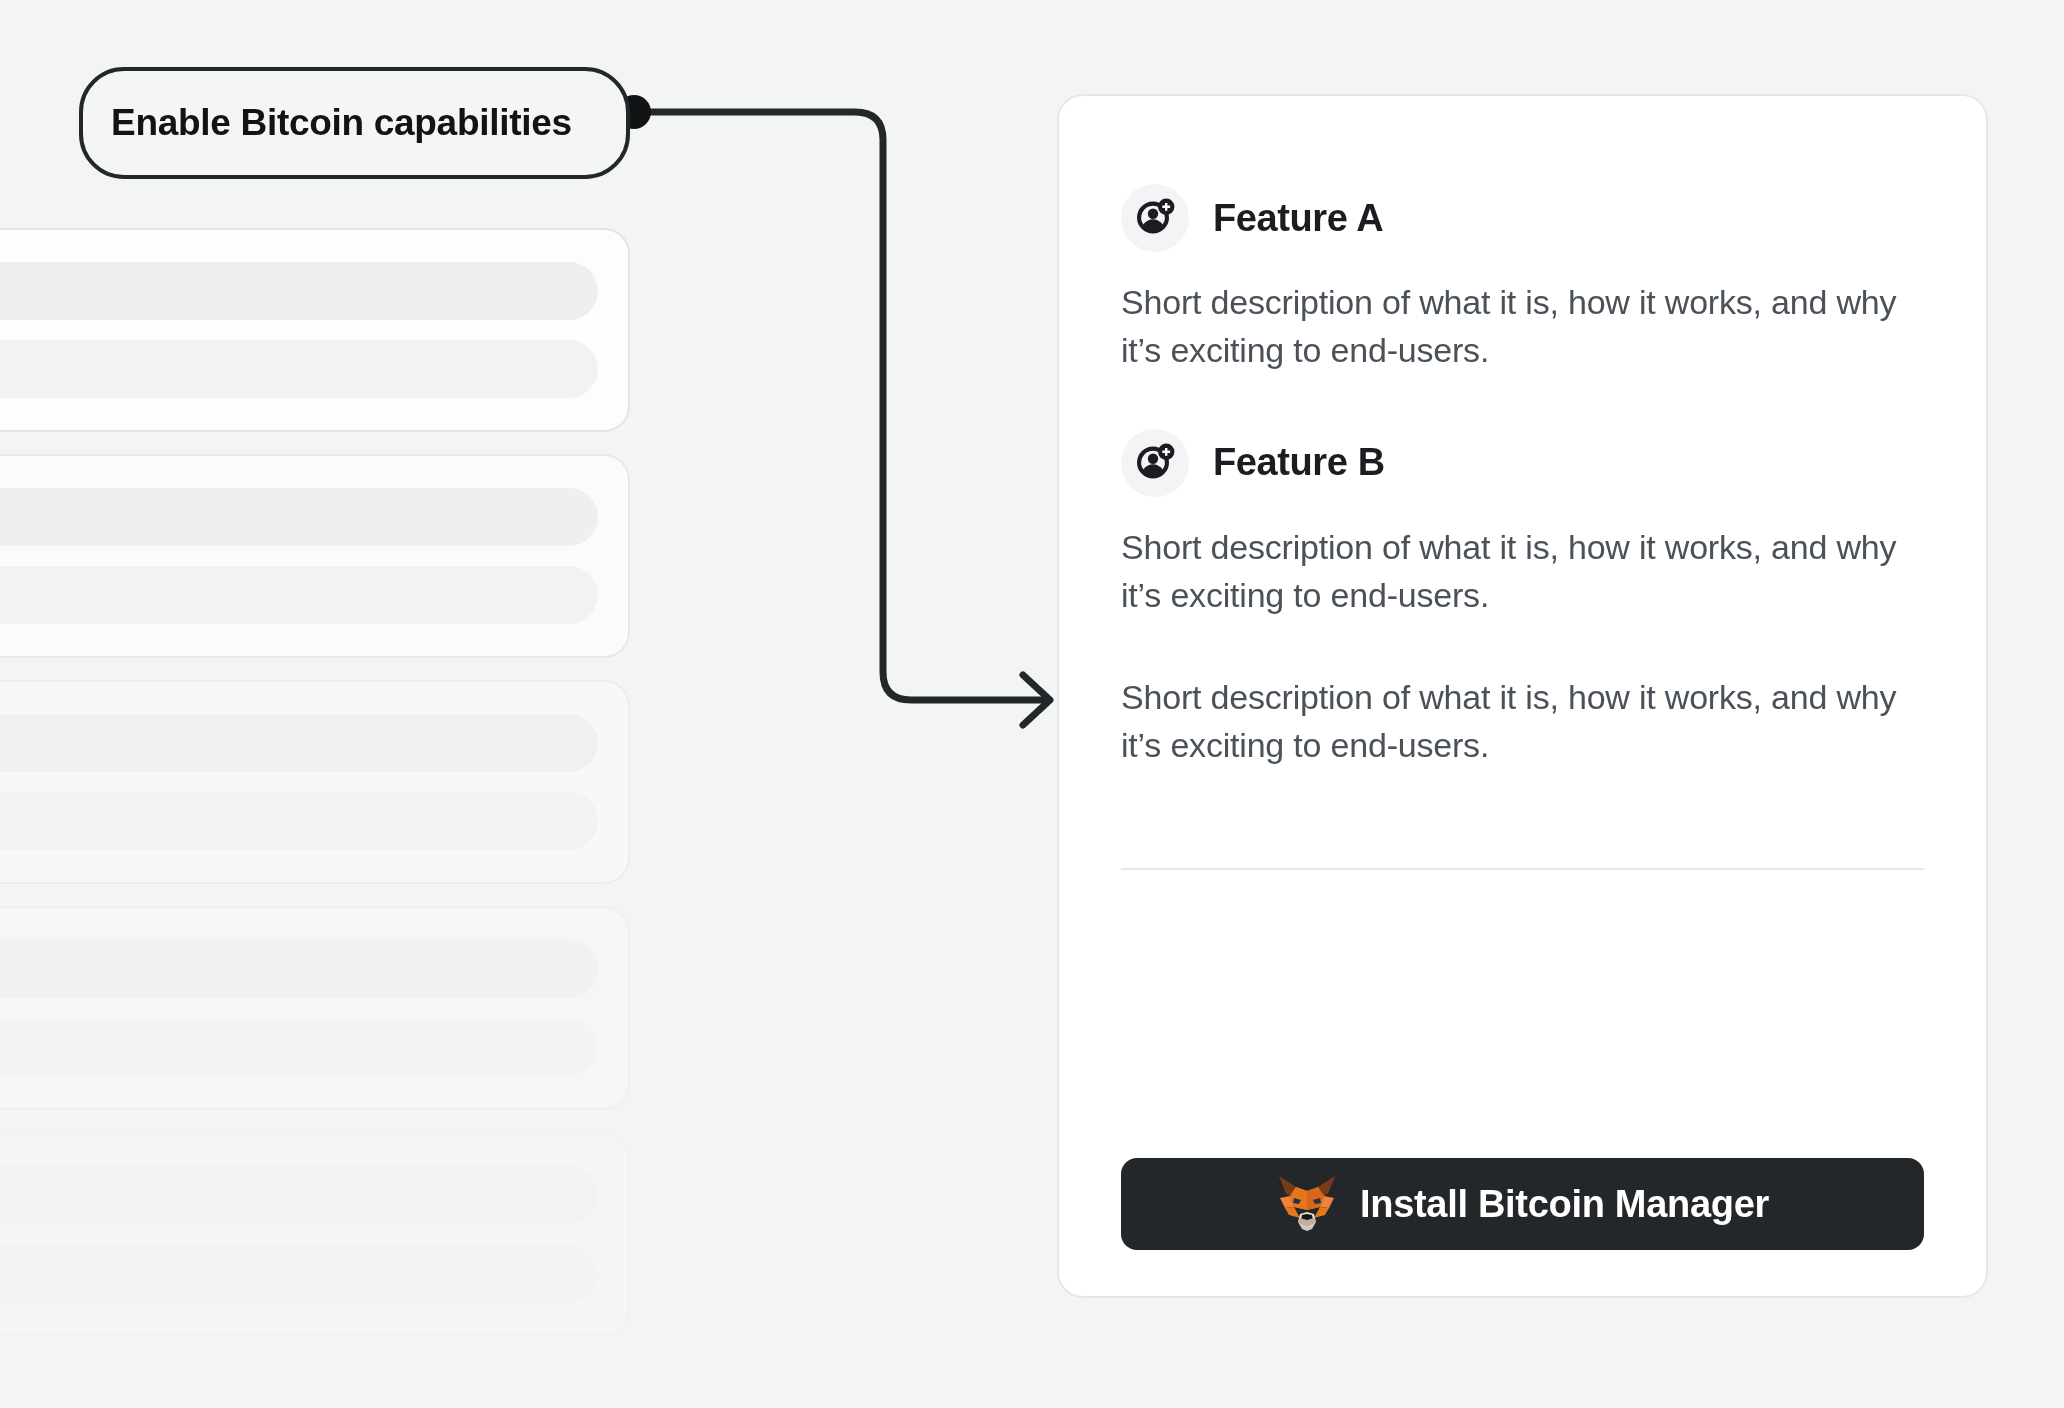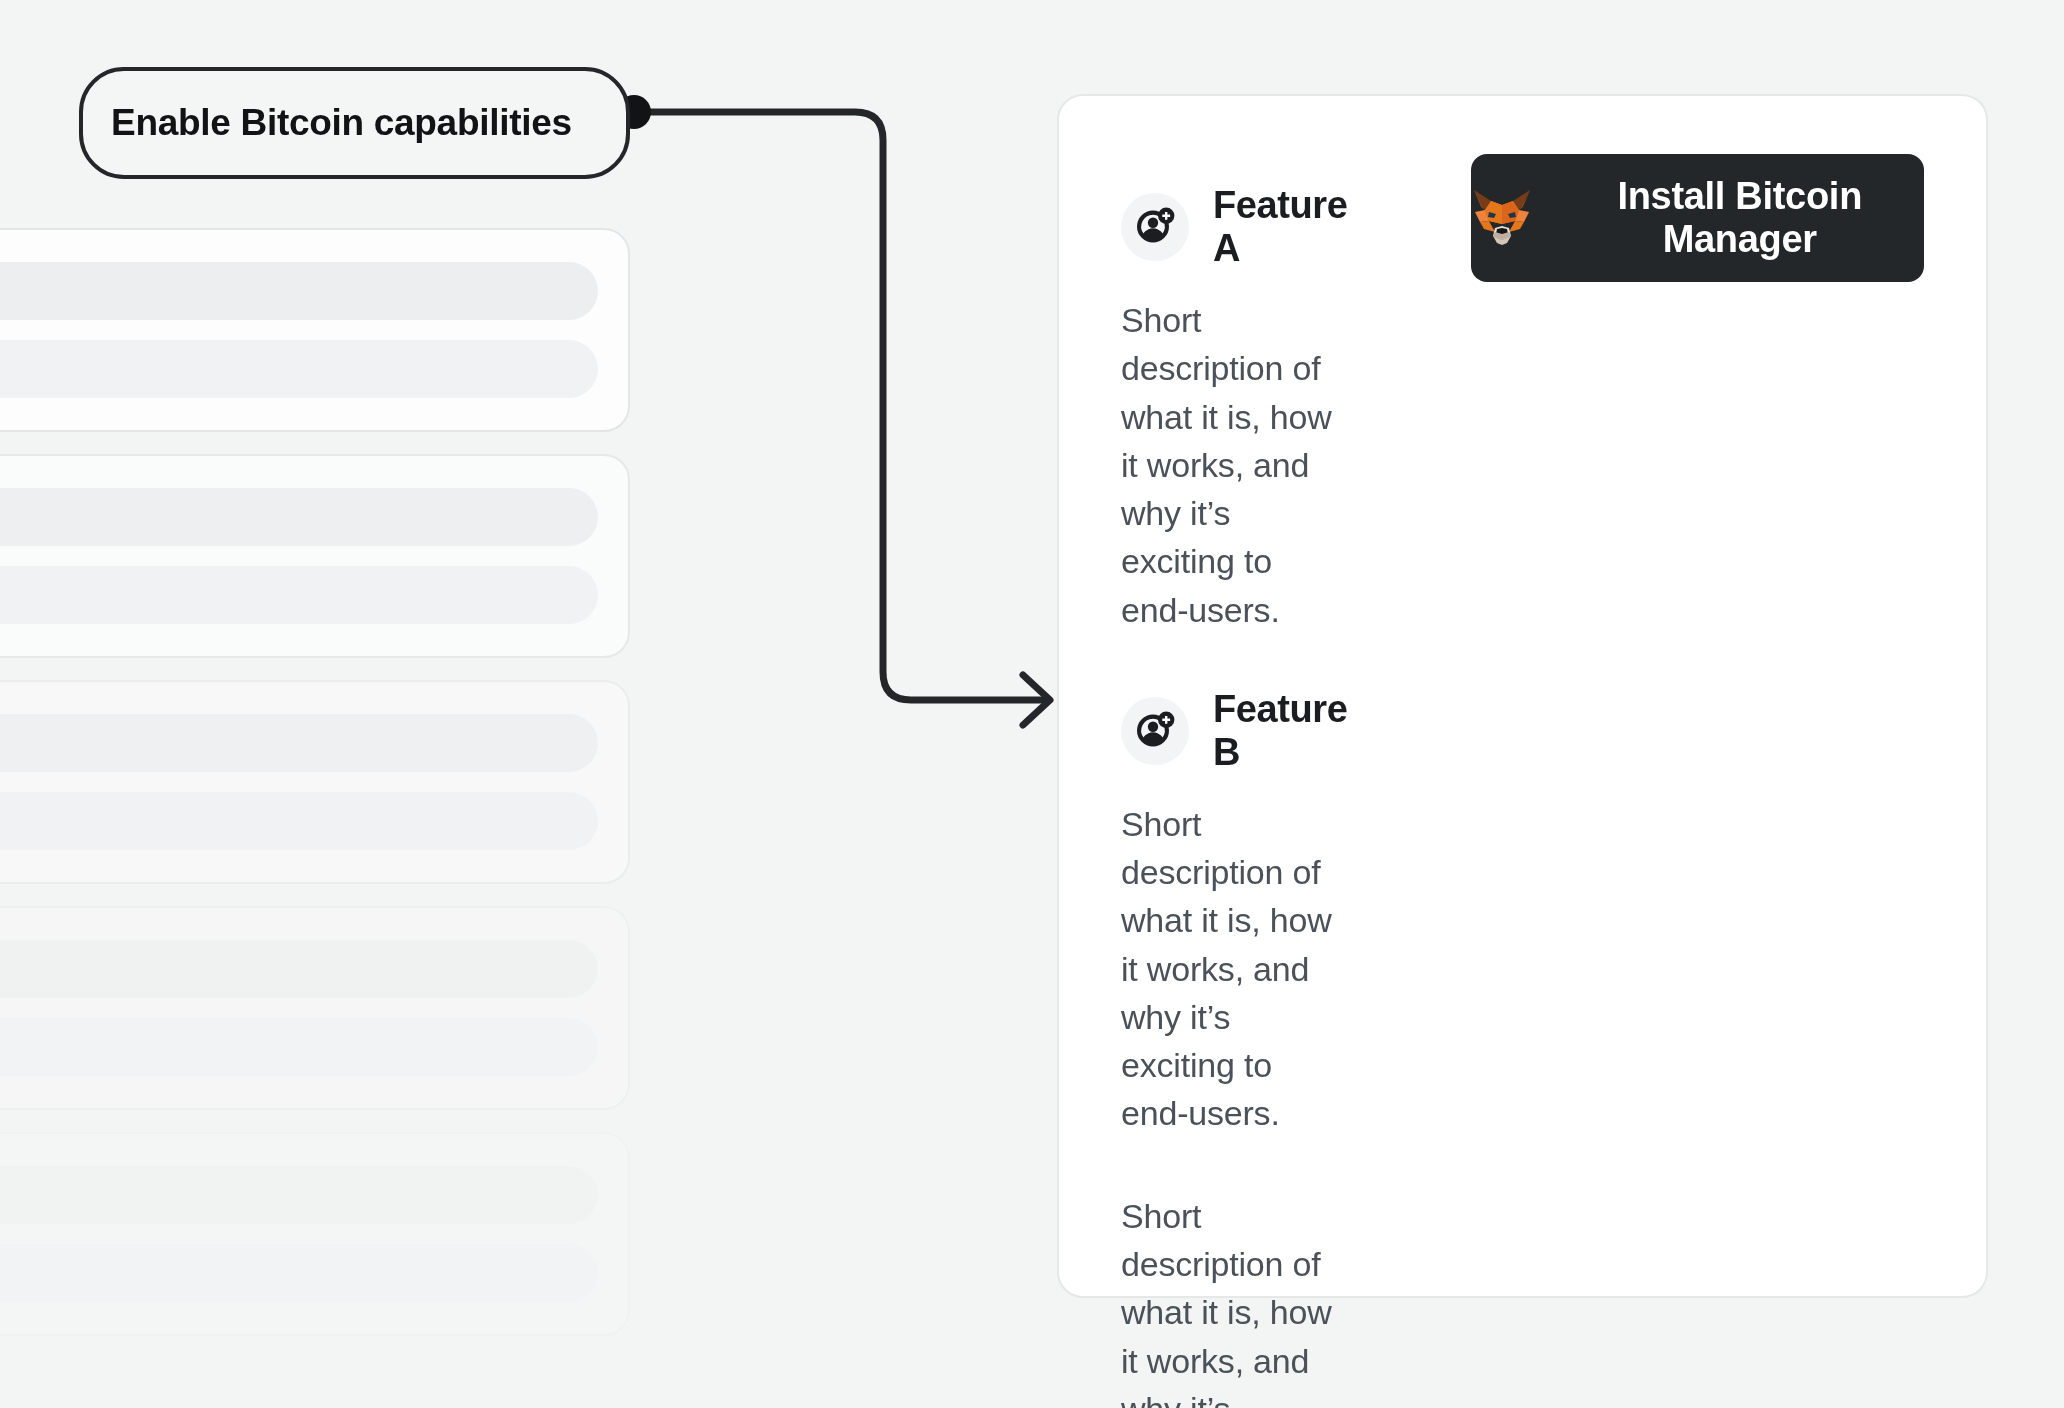--- a/index.html
+++ b/index.html
@@ -85,20 +85,21 @@
   .feature-card {
     position: absolute;
     left: 1057px;
     top: 94px;
     width: 931px;
     height: 1204px;
     background: #ffffff;
     border: 2px solid #e5e7e9;
     border-radius: 26px;
     display: flex;
+    flex-direction: column;
   }
 
   .feature-list {
     flex: 1;
     padding: 88px 62px 0 62px;
     display: flex;
     flex-direction: column;
   }
 
   .feature-item { margin-bottom: 54px; }
@@ -148,21 +149,21 @@
   .card-footer {
     padding: 58px 62px 46px 62px;
     display: flex;
     flex-direction: column;
     align-items: center;
     gap: 28px;
   }
 
   .install-button {
     width: 100%;
-    height: 128px;
+    height: 92px;
     background: #24272a;
     border: none;
     border-radius: 16px;
     display: flex;
     align-items: center;
     justify-content: center;
     gap: 22px;
     cursor: pointer;
   }
   .install-button-label {

